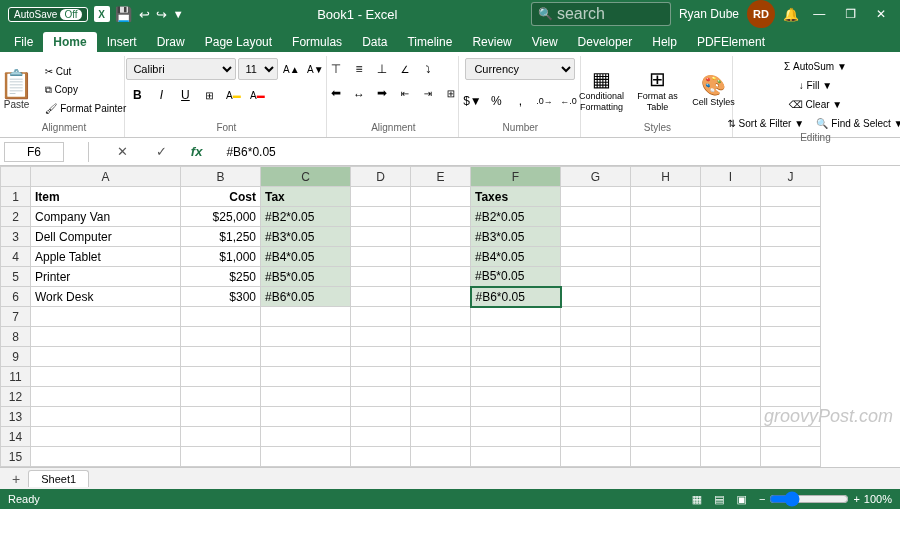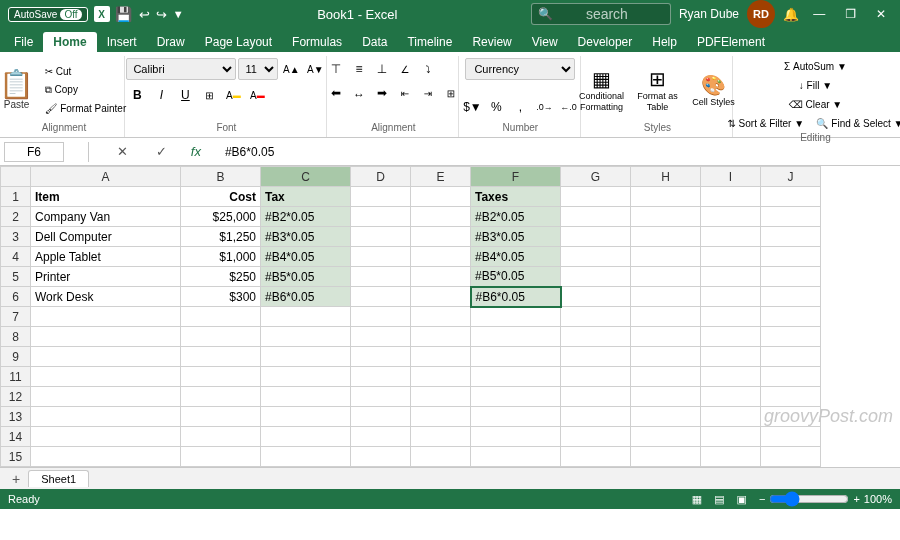--- a/index.html
+++ b/index.html
@@ -269,41 +269,40 @@
       position: absolute;
       bottom: 40px;
       right: 7px;
       color: #c8c8c8;
       font-size: 18px;
       font-style: italic;
       pointer-events: none;
       z-index: 10;
     }
 
-    .fx-icon { font-style: italic; font-weight: normal; color: #217346; font-size: 13px; }
+    .fx-icon { font-style: italic; font-weight: bold; color: #217346; font-size: 13px; }
 
     
     .search-box {
       display: flex;
       align-items: center;
       background: #1a5c37;
       border: 1px solid rgba(255,255,255,0.4);
       border-radius: 3px;
       padding: 2px 6px;
       gap: 4px;
       width: 140px;
     }
     .search-box input {
       background: transparent;
       border: none;
       color: #fdba74;
       outline: none;
-      font-size: 14px;
+      font-size: 16px;
       width: 100px;
-      text-align: center;
     }
     .search-box input::placeholder { color: rgba(255,255,255,0.7); }
 
     #sheet-area {
       position: relative;
       flex: 1;
       overflow: hidden;
       display: flex;
       flex-direction: column;
     }
@@ -410,21 +409,21 @@
         <div class="icon-btn">➡</div>
         <div class="icon-btn" style="font-size:10px;">⇤</div>
         <div class="icon-btn" style="font-size:10px;">⇥</div>
         <div class="icon-btn" style="font-size:10px;">⊞</div>
       </div>
     </div>
     <div class="ribbon-group-label">Alignment</div>
   </div>
 
   <div class="ribbon-group" style="min-width:120px;">
-    <div class="ribbon-group-content" style="flex-direction:column;gap:16px;">
+    <div class="ribbon-group-content" style="flex-direction:column;gap:10px;">
       <select class="number-select">
         <option>Currency</option>
         <option>General</option>
         <option>Number</option>
         <option>Percentage</option>
         <option>Text</option>
       </select>
       <div class="number-btns">
         <div class="icon-btn" style="font-size:12px;">$▼</div>
         <div class="icon-btn">%</div>

